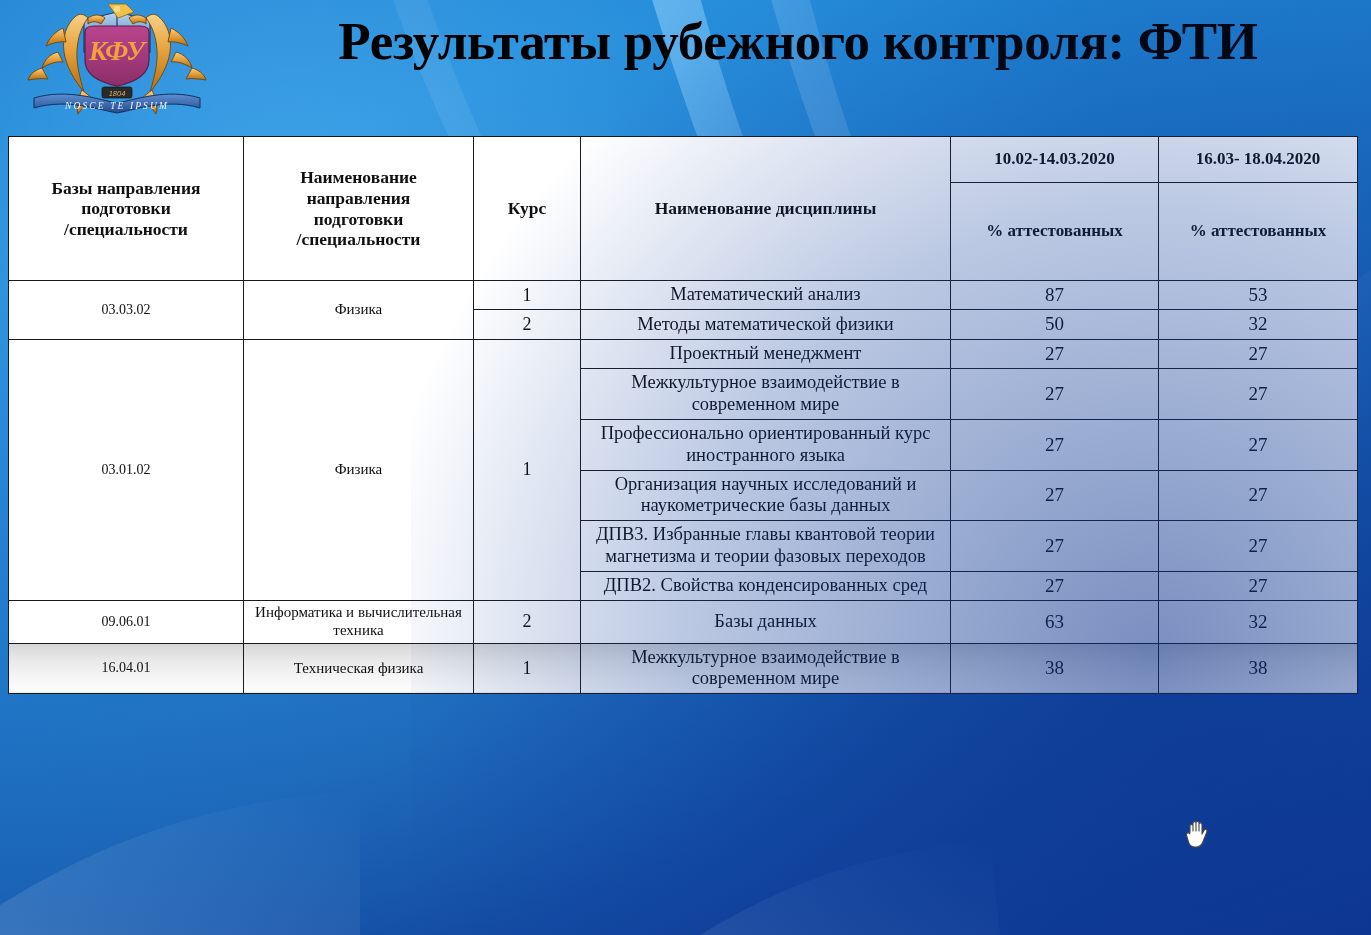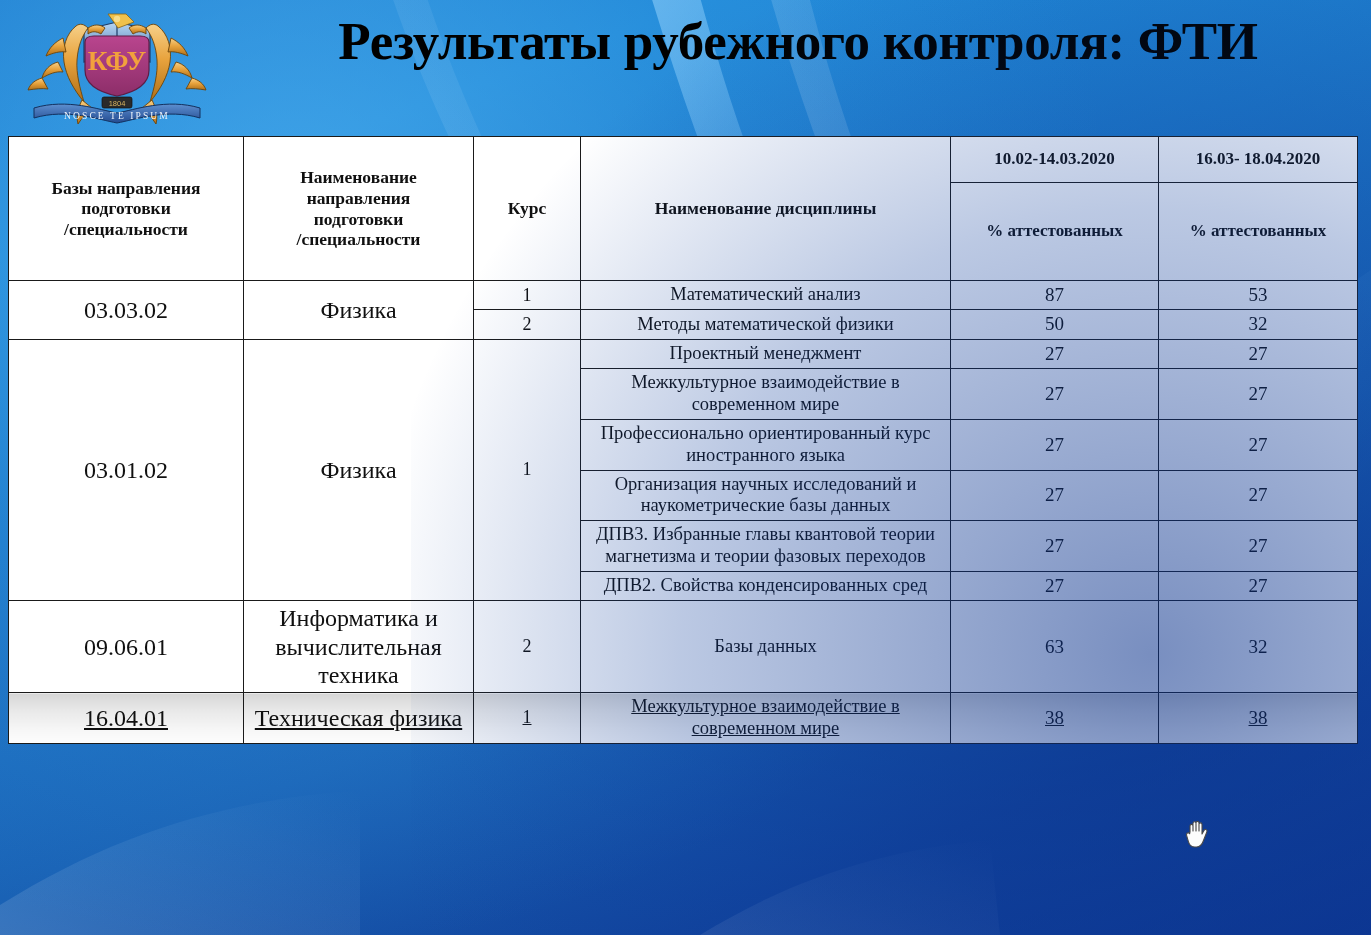--- a/index.html
+++ b/index.html
@@ -63,23 +63,24 @@
     left: 0; top: 0;
     width: 1371px;
     height: 128px;
     display: flex;
     align-items: center;
   }
 
   .logo-wrap {
     position: absolute;
     left: 22px;
-    top: 12px;
+    top: 2px;
     width: 190px;
     height: 122px;
+    font-style: italic;
   }
 
   .slide-title {
     position: absolute;
     left: 238px;
     top: 14px;
     width: 1120px;
     font-family: "Liberation Serif", "DejaVu Serif", serif;
     font-weight: bold;
     font-size: 53px;
@@ -119,30 +120,29 @@
 
   table.grades th {
     font-weight: bold;
     font-size: 17.5px;
   }
 
   thead th.hdr-tall { height: 144px; }
   thead th.hdr-date { height: 46px; font-size: 17px; }
   thead th.hdr-pct  { height: 98px; font-size: 17px; }
 
-  td.cell-code   { font-size: 24px; }
-  td.cell-name   { font-size: 24px; }
+  td.cell-code   { font-size: 14px; }
+  td.cell-name   { font-size: 15px; }
   td.cell-course { font-size: 18px; }
   td.cell-disc   { font-size: 18.5px; padding-left: 7px; padding-right: 7px; }
   td.cell-pct    { font-size: 19px; }
 
   
   tr.row-highlight td {
     background: linear-gradient(180deg, #d6d6d6 0%, #e9e9e9 35%, #f6f6f6 72%, #fdfdfd 100%);
-    text-decoration: underline;
   }
 
   
   col.c-code   { width: 235px; }
   col.c-name   { width: 230px; }
   col.c-course { width: 107px; }
   col.c-disc   { width: 370px; }
   col.c-p1     { width: 208px; }
   col.c-p2     { width: 199px; }
 

